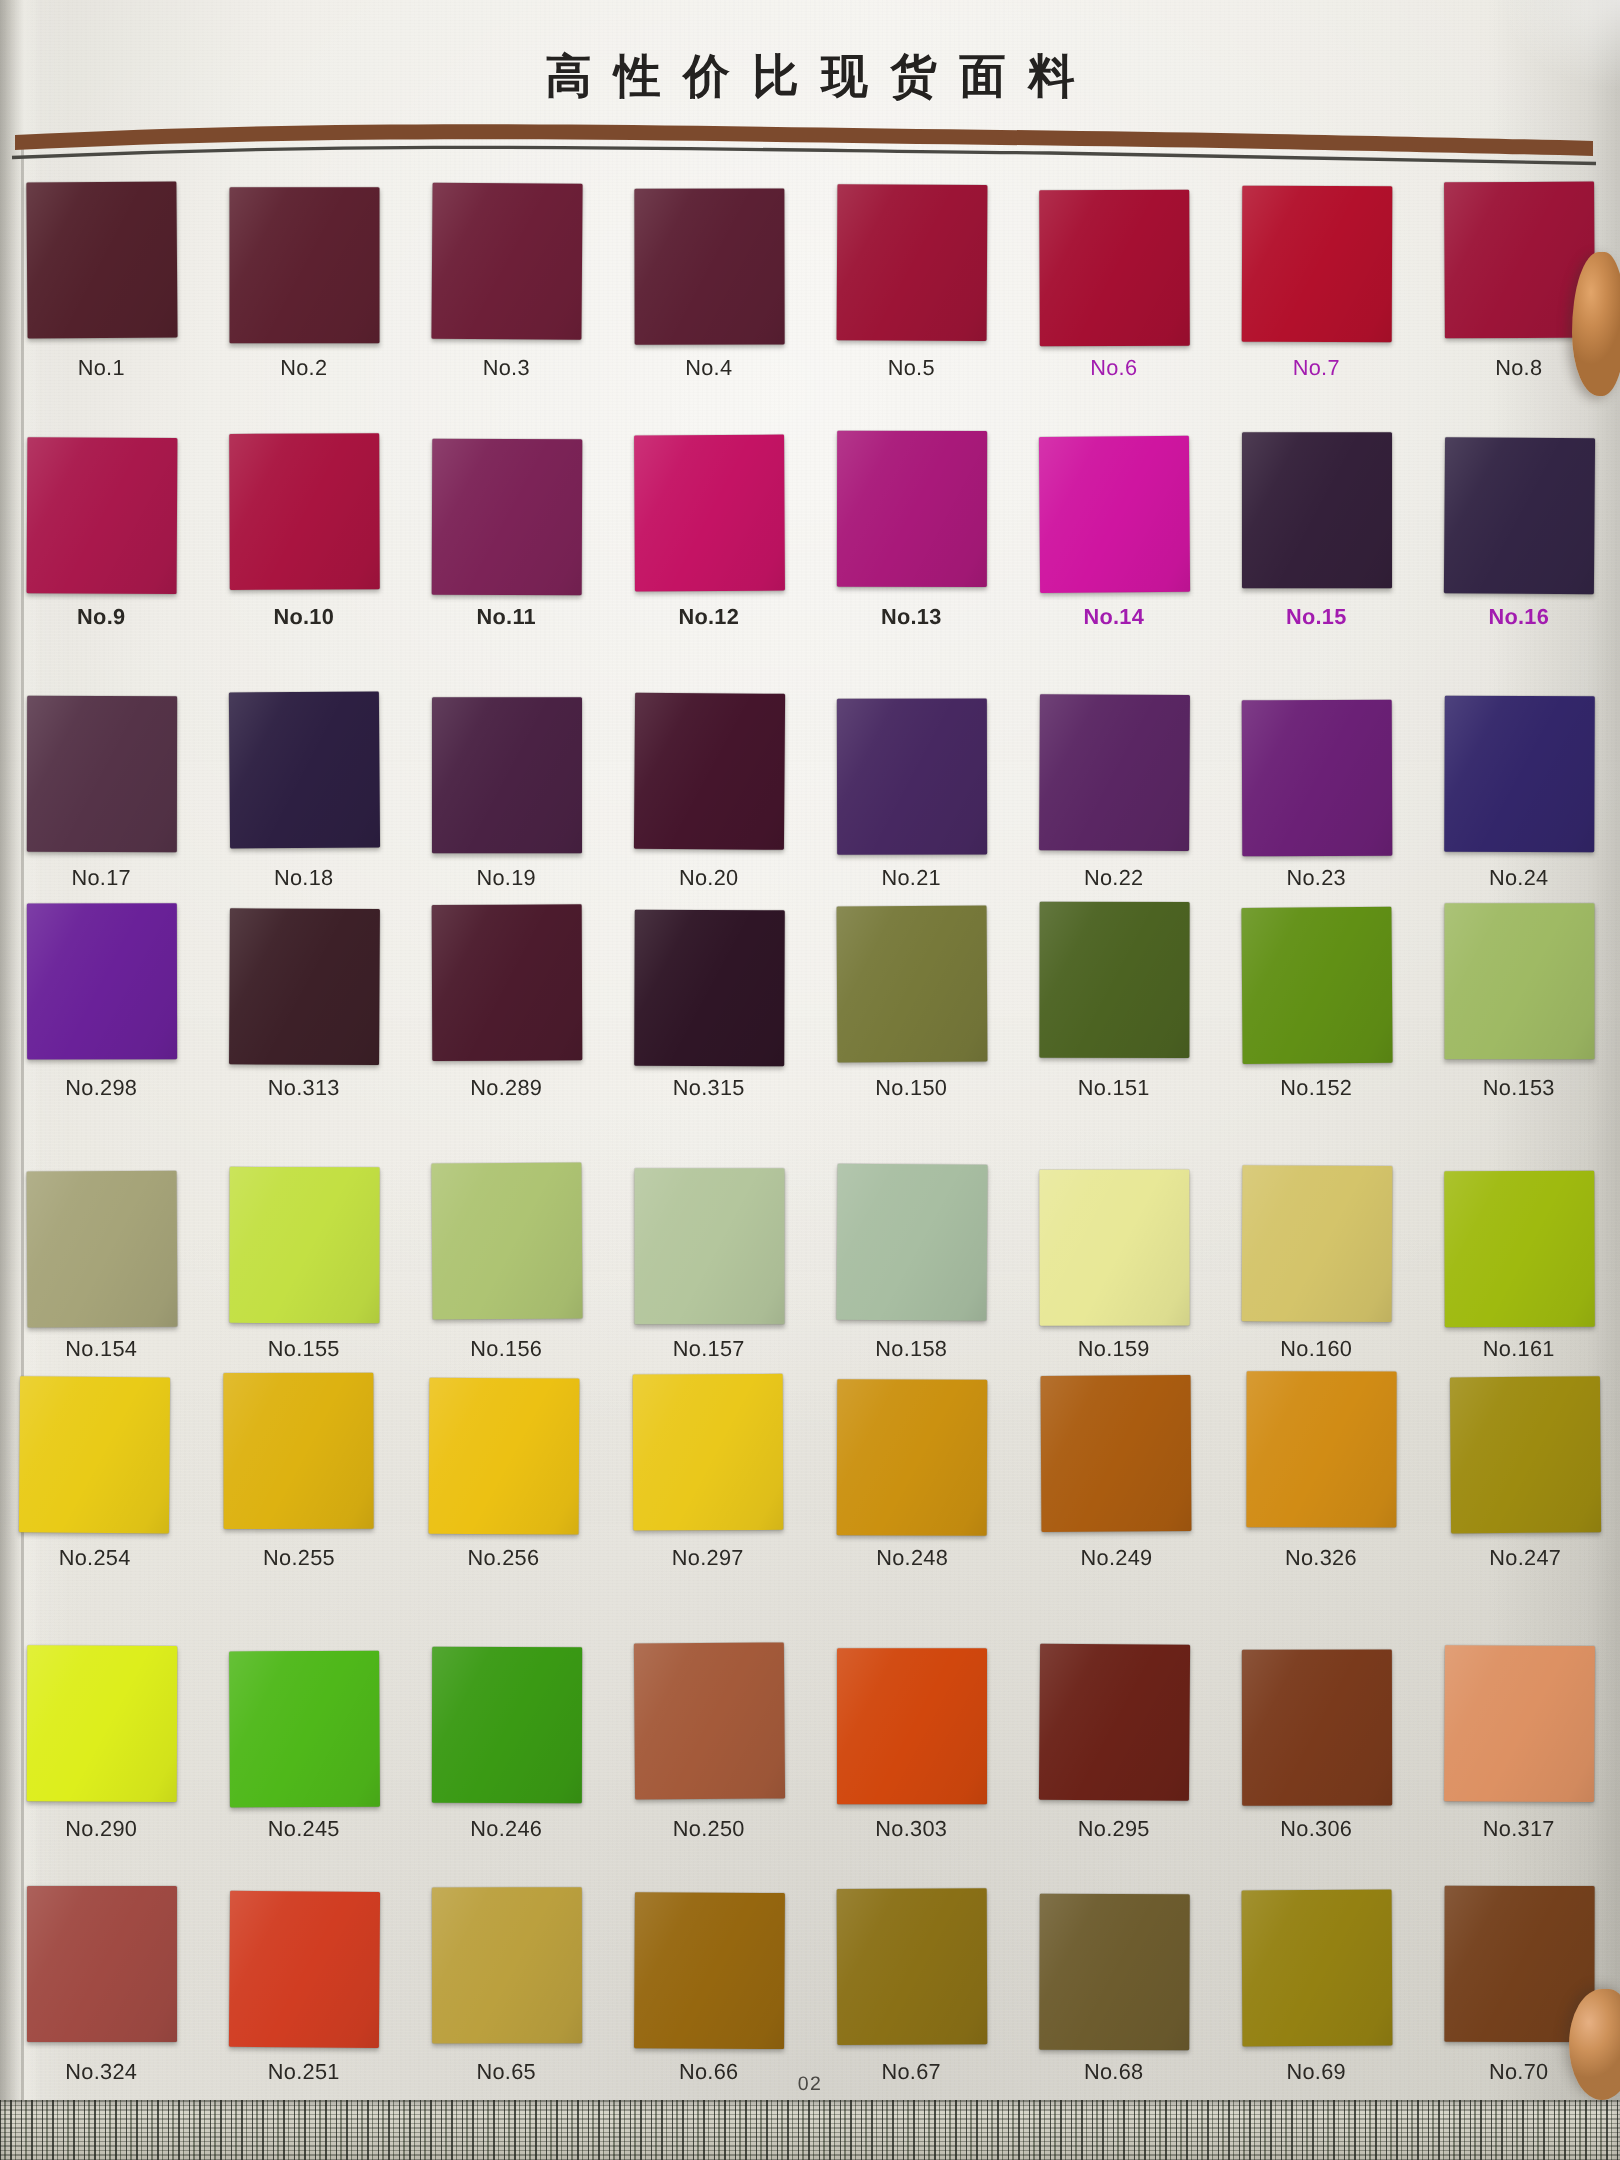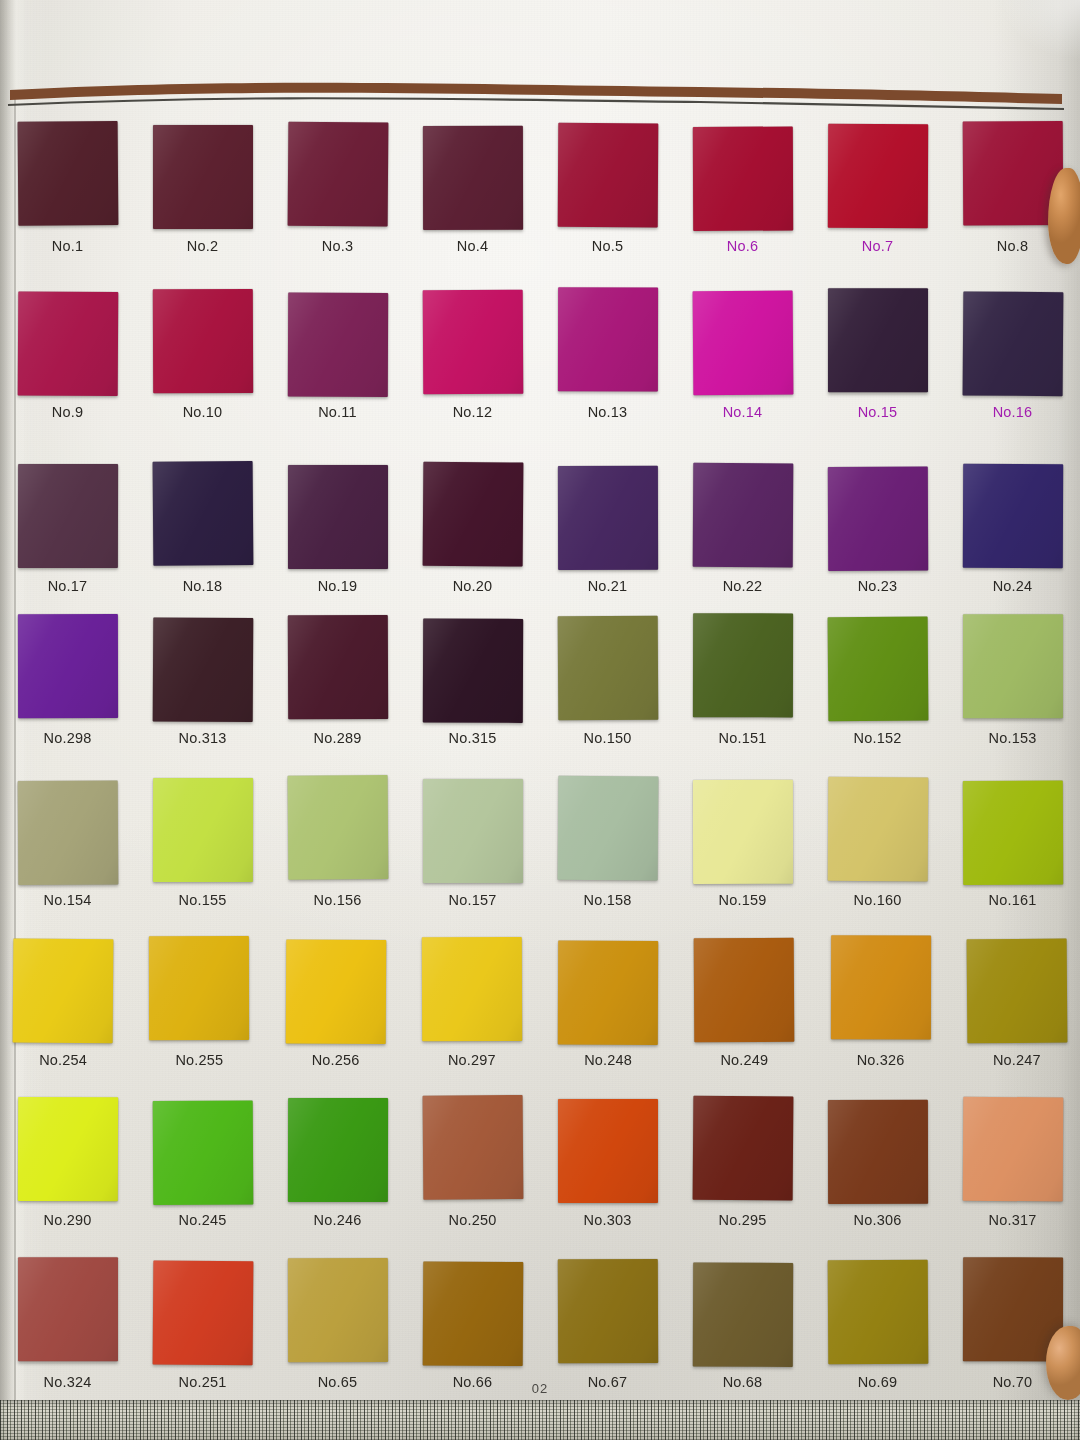--- a/index.html
+++ b/index.html
@@ -223,20 +223,21 @@
 <div id="page">
 
   <div class="paper-base"></div>
   <div class="paper-bands"></div>
   <div class="paper-grain"></div>
   <div class="spine"></div>
   <div class="spine-line" style="left:14px"></div>
   <div class="glare-tr"></div>
 
   <div class="header">
+    <div class="header-title">高性价比现货面料</div>
     <div class="rule-wrap">
       <svg viewBox="0 0 1080 38" preserveAspectRatio="none">
         <path id="rule-band" d="M 10,16 C 260,4 420,10 700,13 C 860,15 980,18 1062,20 L 1062,30 C 980,28 860,25 700,23 C 420,20 260,14 10,26 Z" fill="#7c4a2d"></path>
         <path id="rule-shadow" d="M 8,31 C 260,20 420,25 700,28 C 860,30 980,33 1064,35" fill="none" stroke-width="2.2" stroke="#4a4944"></path>
       </svg>
     </div>
   </div>
 
   <div class="grid" id="grid">
       <div class="row" style="top: 12px;">
@@ -282,21 +283,21 @@
           </div>
           <div class="chip-label faded">No.7</div>
         </div>
         <div class="cell">
           <div class="chip-holder">
             <div class="chip" title="No.8" style="background: rgb(156, 20, 56); height: 104px; width: 100px; transform: rotate(-0.33deg) translateY(-2.7px);"></div>
           </div>
           <div class="chip-label">No.8</div>
         </div>
       </div>
-      <div class="row" style="top: 178px;">
+      <div class="row" style="top: 178px; font-weight: bold;">
         <div class="cell">
           <div class="chip-holder">
             <div class="chip" title="No.9" style="background: rgb(169, 24, 76); height: 104px; width: 100px; transform: rotate(0.33deg) translateY(1.8px);"></div>
           </div>
           <div class="chip-label">No.9</div>
         </div>
         <div class="cell">
           <div class="chip-holder">
             <div class="chip" title="No.10" style="background: rgb(169, 20, 64); height: 104px; width: 100px; transform: rotate(-0.22deg) translateY(-0.9px);"></div>
           </div>
@@ -382,21 +383,21 @@
           </div>
           <div class="chip-label">No.23</div>
         </div>
         <div class="cell">
           <div class="chip-holder">
             <div class="chip" title="No.24" style="background: rgb(51, 38, 106); height: 104px; width: 100px; transform: rotate(0.22deg) translateY(0px);"></div>
           </div>
           <div class="chip-label">No.24</div>
         </div>
       </div>
-      <div class="row" style="top: 504px; text-align: right;">
+      <div class="row" style="top: 492px; text-align: right;">
         <div class="cell">
           <div class="chip-holder">
             <div class="chip" title="No.298" style="background: rgb(106, 33, 153); height: 104px; width: 100px; transform: rotate(-0.11deg) translateY(-1.8px);"></div>
           </div>
           <div class="chip-label">No.298</div>
         </div>
         <div class="cell">
           <div class="chip-holder">
             <div class="chip" title="No.313" style="background: rgb(61, 32, 40); height: 104px; width: 100px; transform: rotate(0.33deg) translateY(1.8px);"></div>
           </div>
@@ -482,21 +483,21 @@
           </div>
           <div class="chip-label">No.160</div>
         </div>
         <div class="cell">
           <div class="chip-holder">
             <div class="chip" title="No.161" style="background: rgb(159, 186, 15); height: 104px; width: 100px; transform: rotate(-0.22deg) translateY(2.7px);"></div>
           </div>
           <div class="chip-label">No.161</div>
         </div>
       </div>
-      <div class="row" style="top: 826px; gap: 10px;">
+      <div class="row" style="top: 805px; gap: 10px;">
         <div class="cell">
           <div class="chip-holder">
             <div class="chip" title="No.254" style="background: rgb(233, 203, 23); height: 104px; width: 100px; transform: rotate(0.44deg) translateY(0.9px);"></div>
           </div>
           <div class="chip-label">No.254</div>
         </div>
         <div class="cell">
           <div class="chip-holder">
             <div class="chip" title="No.255" style="background: rgb(221, 178, 17); height: 104px; width: 100px; transform: rotate(-0.11deg) translateY(-1.8px);"></div>
           </div>

